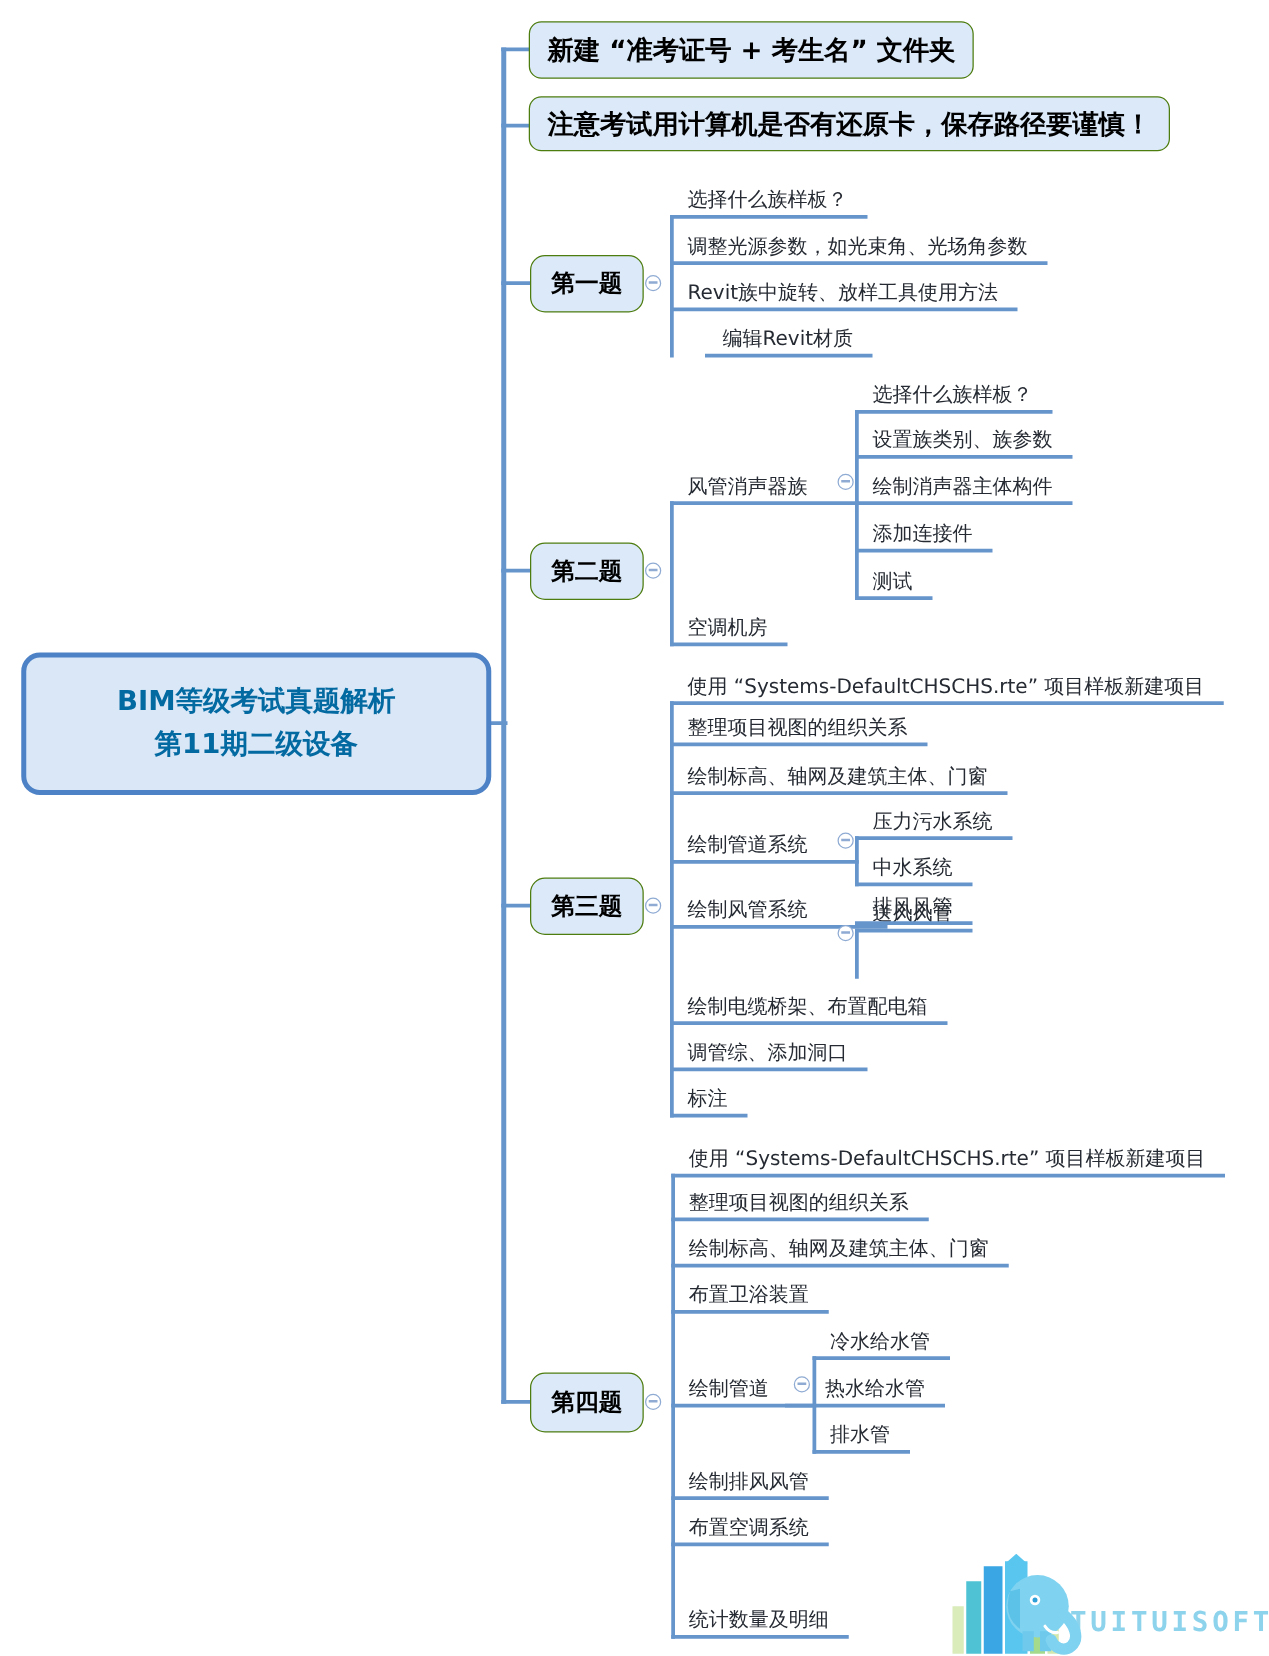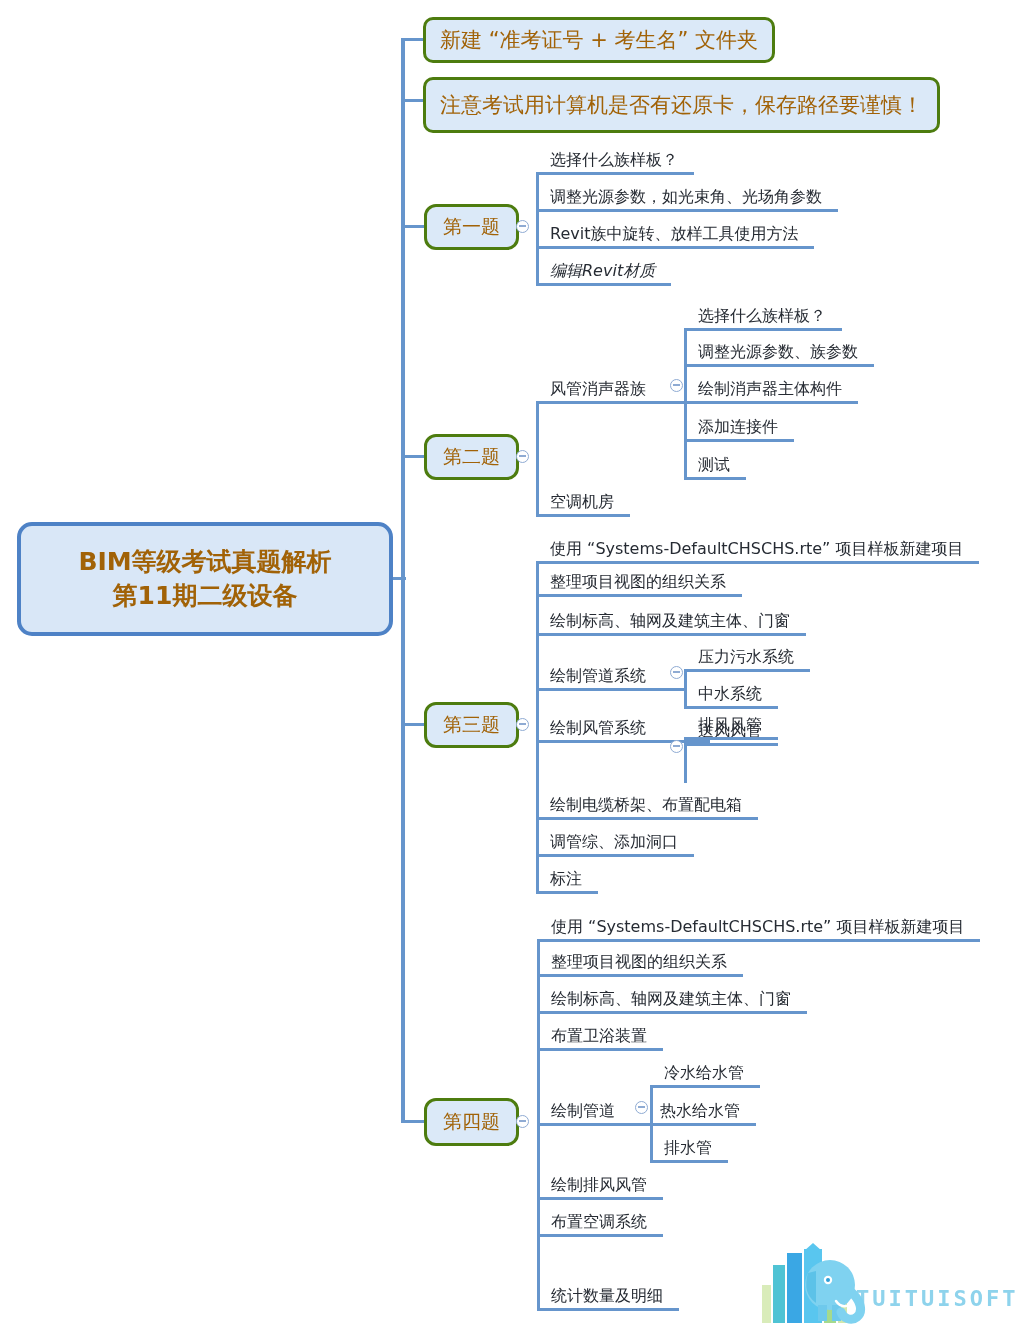--- a/index.html
+++ b/index.html
@@ -5,29 +5,29 @@
   html,body{margin:0;padding:0;background:#fff;}
   .canvas{position:relative;width:1015px;height:1325px;background:#fff;overflow:hidden;
           font-family:"DejaVu Sans","Liberation Sans",sans-serif;}
   .vline,.hline{position:absolute;background:#6695cc;}
   .vline{width:3px;}
   .hline{height:3px;}
   .trunk{width:4px;}
   .leaf{position:absolute;font-size:16px;line-height:21px;color:#262b33;
         padding:0 16px 2px 14px;border-bottom:3px solid #6695cc;white-space:nowrap;}
   .leaf.parent{padding-right:4px;}
-  .box{position:absolute;background:#dbe9f8;border:3px solid #4d7c0f;border-radius:10px;
-       color:#a16207;font-weight:normal;white-space:nowrap;display:flex;align-items:center;
+  .box{position:absolute;background:#dbe9f8;border:1px solid #4d7c0f;border-radius:10px;
+       color:#000000;font-weight:bold;white-space:nowrap;display:flex;align-items:center;
        padding:0 14px;box-sizing:border-box;}
   .note{font-size:21px;height:46px;}
   .topic{font-size:19px;height:46px;padding:0 16px;border-radius:12px;}
   .rootbox{left:17px;top:522px;width:376px;height:114px;border:4px solid #4e82c6;
            border-radius:15px;background:#d9e7f7;display:flex;flex-direction:column;
            justify-content:center;align-items:center;position:absolute;box-sizing:border-box;}
-  .rootbox div{font-size:25px;line-height:34px;font-weight:bold;color:#a16207;white-space:nowrap;}
+  .rootbox div{font-size:22px;line-height:34px;font-weight:bold;color:#0369a1;white-space:nowrap;}
   .toggle{position:absolute;width:11px;height:11px;border:1.5px solid #8fabd3;border-radius:50%;
           background:#fff;z-index:5;cursor:pointer;}
   .toggle::after{content:"";position:absolute;left:2px;right:2px;top:4.2px;height:1.6px;background:#8fabd3;}
   .logo{position:absolute;left:758px;top:1243px;width:257px;height:82px;z-index:3;}
   .wordmark{position:absolute;left:856px;top:1286px;font-family:"DejaVu Sans Mono","Liberation Mono",monospace;
             font-size:22px;font-weight:bold;letter-spacing:3px;color:#8ed3ec;white-space:nowrap;}
 </style>
 </head>
 <body>
 
@@ -52,45 +52,45 @@
   <div class="vline" style="left:650px;top:1085px;height:78px;"></div>
 
   <div class="rootbox">
     <div>BIM等级考试真题解析</div>
     <div>第11期二级设备</div>
   </div>
 
   <div class="box note" style="left:423px;top:17px;">
     <span>新建 “准考证号 + 考生名” 文件夹</span>
   </div>
-  <div class="box note" style="left:423px;top:77px;height:56px;text-align:right;">
+  <div class="box note" style="left:423px;top:77px;height:44px;text-align:right;">
     <span>注意考试用计算机是否有还原卡，保存路径要谨慎！</span>
   </div>
 
   <div class="box topic" style="left:424px;top:204px;">
     <span>第一题</span>
   </div>
   <div class="box topic" style="left:424px;top:434px;">
     <span>第二题</span>
   </div>
   <div class="box topic" style="left:424px;top:702px;">
     <span>第三题</span>
   </div>
   <div class="box topic" style="left:424px;top:1098px;height:48px;">
     <span>第四题</span>
   </div>
 
   <div class="leaf" style="left:536px;top:149px;">选择什么族样板？</div>
   <div class="leaf" style="left:536px;top:186px;">调整光源参数，如光束角、光场角参数</div>
   <div class="leaf" style="left:536px;top:223px;">Revit族中旋转、放样工具使用方法</div>
-  <div class="leaf" style="left:536px;top:260px;font-style:italic;">编辑Revit材质</div>
+  <div class="leaf" style="left:564px;top:260px;">编辑Revit材质</div>
 
   <div class="leaf parent" style="left:536px;top:378px;width:151px;box-sizing:border-box;">风管消声器族</div>
   <div class="leaf" style="left:684px;top:305px;">选择什么族样板？</div>
-  <div class="leaf" style="left:684px;top:341px;">调整光源参数、族参数</div>
+  <div class="leaf" style="left:684px;top:341px;">设置族类别、族参数</div>
   <div class="leaf" style="left:684px;top:378px;">绘制消声器主体构件</div>
   <div class="leaf" style="left:684px;top:416px;">添加连接件</div>
   <div class="leaf" style="left:684px;top:454px;">测试</div>
   <div class="leaf" style="left:536px;top:491px;">空调机房</div>
 
   <div class="leaf" style="left:536px;top:538px;">使用 “Systems-DefaultCHSCHS.rte” 项目样板新建项目</div>
   <div class="leaf" style="left:536px;top:571px;">整理项目视图的组织关系</div>
   <div class="leaf" style="left:536px;top:610px;">绘制标高、轴网及建筑主体、门窗</div>
   <div class="leaf parent" style="left:536px;top:665px;width:151px;box-sizing:border-box;">绘制管道系统</div>
   <div class="leaf" style="left:684px;top:646px;">压力污水系统</div>

